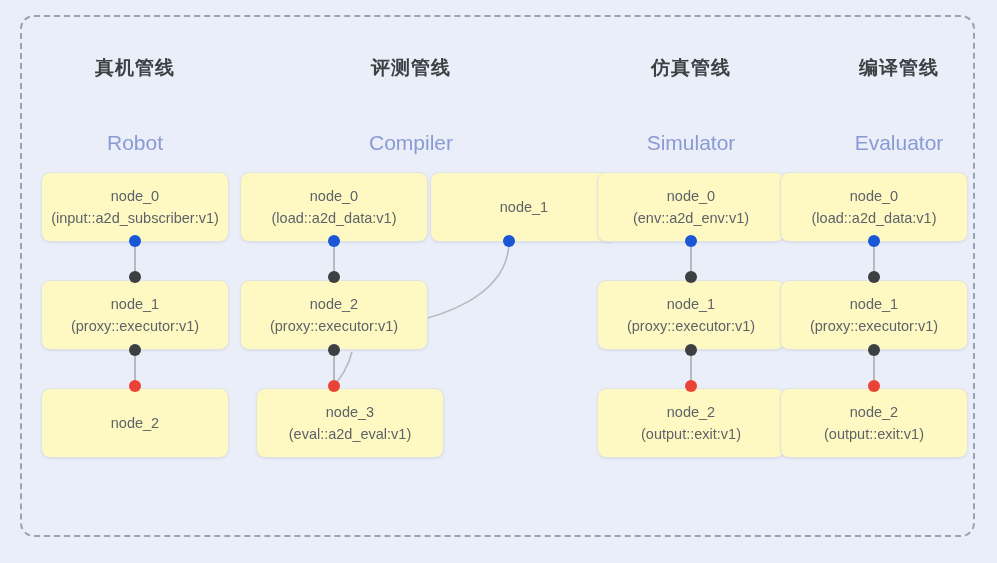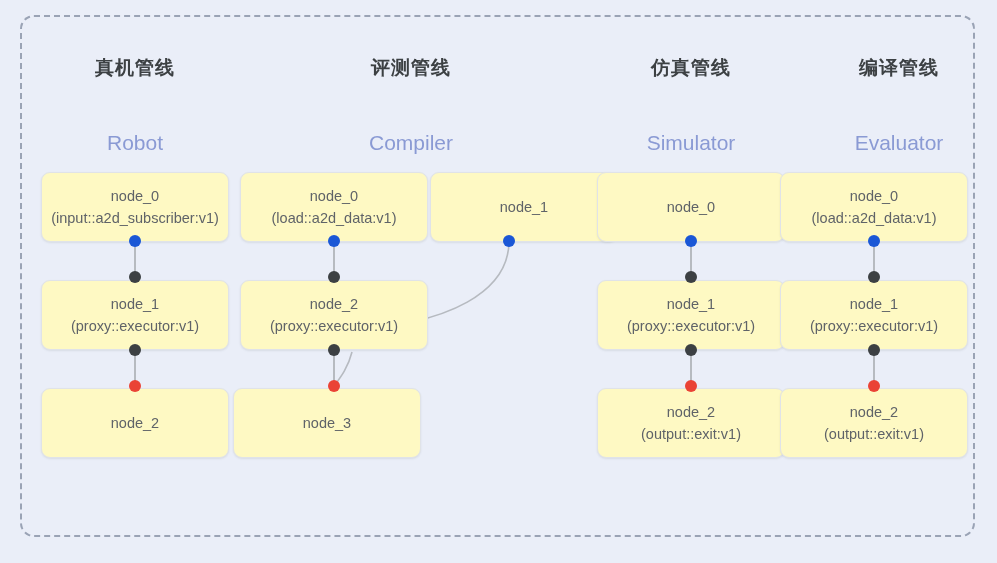--- a/index.html
+++ b/index.html
@@ -169,31 +169,33 @@
   <div class="port blue" style="left:503px; top:235px;"></div>
 
   <div class="node" style="left:240px; top:280px;">
     <div class="n-name">node_2</div>
     <div class="n-type">(proxy::executor:v1)</div>
   </div>
   <div class="conn-line" style="left:333px; top:350px; height:36px;"></div>
   <div class="port black" style="left:328px; top:344px;"></div>
   <div class="port red" style="left:328px; top:380px;"></div>
 
-  <div class="node" style="left:233px; top:388px;">
+  <div class="node" style="left:256px; top:388px;">
     <div class="n-name">node_3</div>
+    <div class="n-type">(eval::a2d_eval:v1)</div>
   </div>
 
   <div class="column" style="left:597px; width:188px;">
     <div class="col-title-cn">仿真管线</div>
     <div class="col-title-en">Simulator</div>
   </div>
 
   <div class="node" style="left:597px; top:172px;">
     <div class="n-name">node_0</div>
+    <div class="n-type">(env::a2d_env:v1)</div>
   </div>
   <div class="conn-line" style="left:690px; top:241px; height:36px;"></div>
   <div class="port blue" style="left:685px; top:235px;"></div>
   <div class="port black" style="left:685px; top:271px;"></div>
 
   <div class="node" style="left:597px; top:280px;">
     <div class="n-name">node_1</div>
     <div class="n-type">(proxy::executor:v1)</div>
   </div>
   <div class="conn-line" style="left:690px; top:350px; height:36px;"></div>

